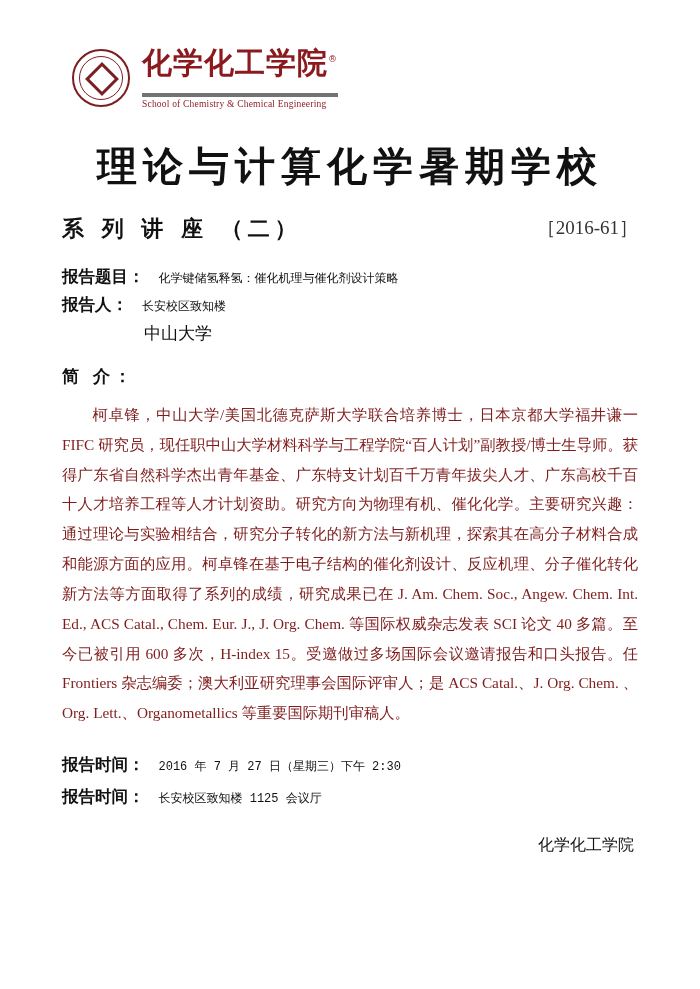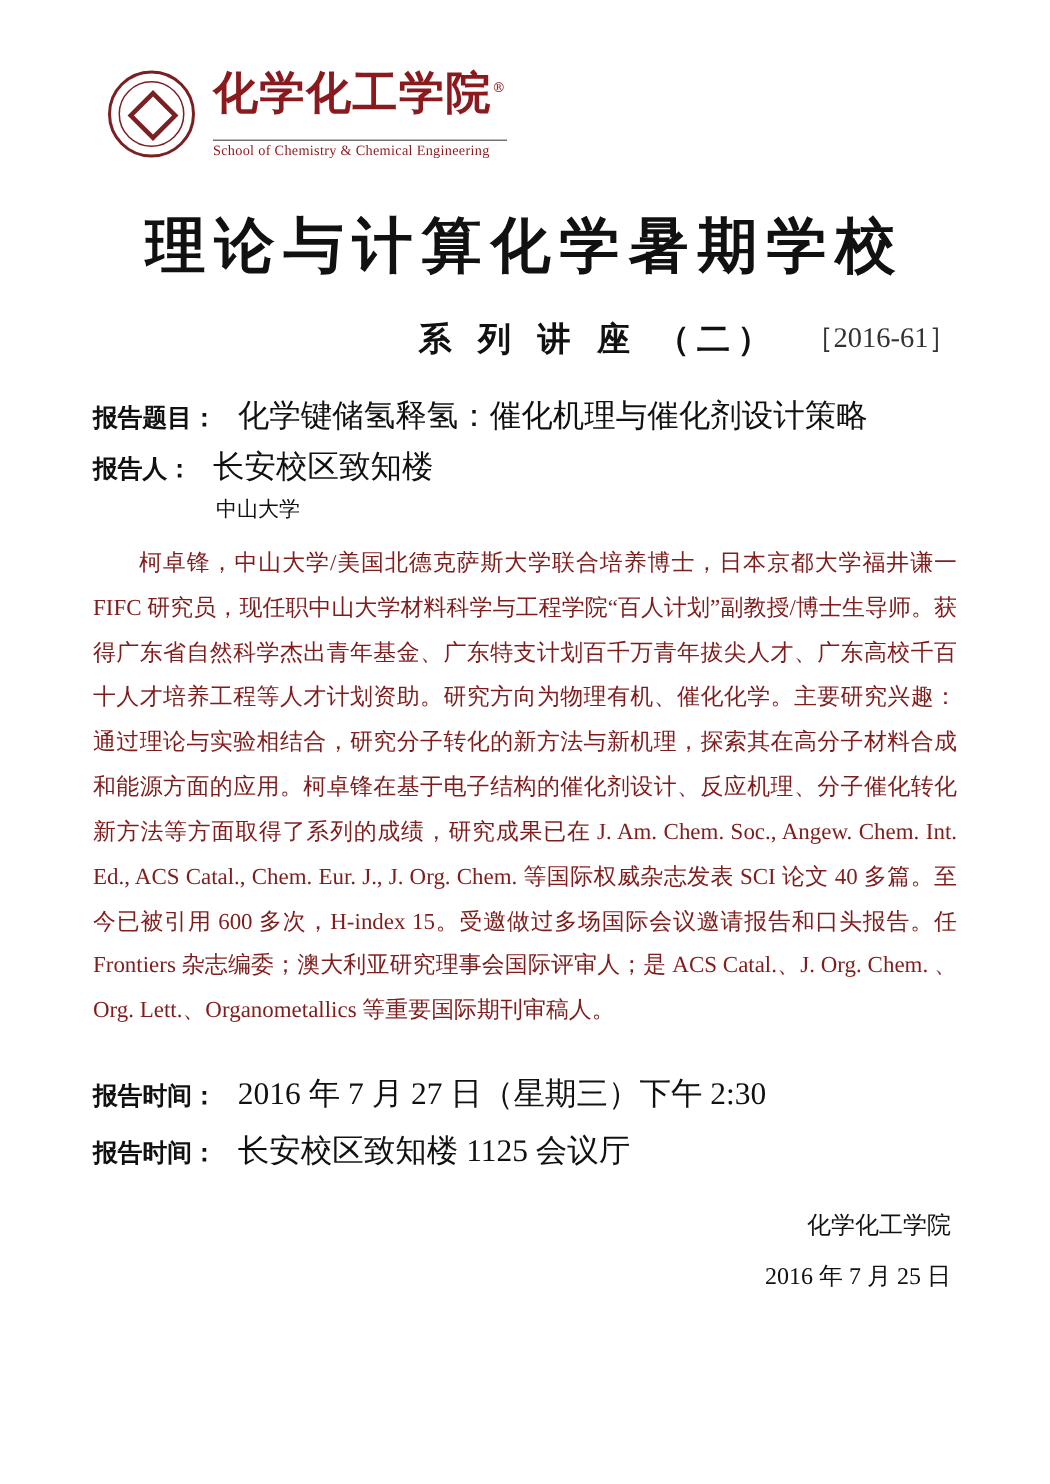--- a/index.html
+++ b/index.html
@@ -72,41 +72,41 @@
     font-size: 9px;
     vertical-align: super;
     font-weight: normal;
   }
   .wordmark-en {
     font-family: "Liberation Serif", serif;
     font-size: 9.5px;
     color: #8a1a1e;
     letter-spacing: 0.2px;
     margin-top: 14px;
-    border-top: 1px solid #737373;
+    border-top: 4px solid #737373;
     padding-top: 2px;
     white-space: nowrap;
   }
 
   
   .doc-title {
     margin-top: 30px;
     text-align: center;
     font-family: "DejaVu Serif", serif;
     font-size: 40px;
     font-weight: bold;
     letter-spacing: 6px;
     color: #111;
   }
   .subtitle-row {
     margin-top: 20px;
     display: flex;
     align-items: baseline;
-    justify-content: flex-end;
-    gap: 18px;
+    justify-content: space-between;
+    gap: 6px;
   }
   .subtitle {
     font-family: "DejaVu Serif", serif;
     font-size: 22px;
     font-weight: bold;
     letter-spacing: 5px;
   }
   .doc-number {
     font-family: "Liberation Serif", serif;
     font-size: 19px;
@@ -125,27 +125,27 @@
     margin-bottom: 6px;
   }
   .field-label {
     font-family: "DejaVu Serif", serif;
     font-size: 16.5px;
     font-weight: bold;
     white-space: nowrap;
     flex: 0 0 auto;
   }
   .field-value {
-    font-family: Liberation Serif, serif;
-    font-size: 21px;
+    font-family: Liberation Mono, monospace;
+    font-size: 12px;
     margin-left: 14px;
   }
   .field-value-indent {
     font-family: Liberation Serif, serif;
-    font-size: 14px;
+    font-size: 17px;
     margin-left: 82px;
     display: block;
     margin-top: 6px;
     margin-bottom: 6px;
   }
 
   .section-label {
     font-family: "DejaVu Serif", serif;
     font-size: 17px;
     font-weight: bold;
@@ -203,32 +203,32 @@
     <div class="field-row">
       <span class="field-label">报告题目：</span>
       <span class="field-value">化学键储氢释氢：催化机理与催化剂设计策略</span>
     </div>
     <div class="field-row">
       <span class="field-label">报告人：</span>
       <span class="field-value">长安校区致知楼</span>
     </div>
     <span class="field-value-indent">中山大学</span>
 
+    <div class="section-label">简 介：</div>
     <div class="body-text">柯卓锋，中山大学/美国北德克萨斯大学联合培养博士，日本京都大学福井谦一 FIFC 研究员，现任职中山大学材料科学与工程学院“百人计划”副教授/博士生导师。获得广东省自然科学杰出青年基金、广东特支计划百千万青年拔尖人才、广东高校千百十人才培养工程等人才计划资助。研究方向为物理有机、催化化学。主要研究兴趣：通过理论与实验相结合，研究分子转化的新方法与新机理，探索其在高分子材料合成和能源方面的应用。柯卓锋在基于电子结构的催化剂设计、反应机理、分子催化转化新方法等方面取得了系列的成绩，研究成果已在 J. Am. Chem. Soc., Angew. Chem. Int. Ed., ACS Catal., Chem. Eur. J., J. Org. Chem. 等国际权威杂志发表 SCI 论文 40 多篇。至今已被引用 600 多次，H-index 15。受邀做过多场国际会议邀请报告和口头报告。任 Frontiers 杂志编委；澳大利亚研究理事会国际评审人；是 ACS Catal.、J. Org. Chem. 、Org. Lett.、Organometallics 等重要国际期刊审稿人。</div>
   </div>
 
   <div class="footer-fields">
     <div class="field-row">
       <span class="field-label">报告时间：</span>
       <span class="field-value">2016 年 7 月 27 日（星期三）下午 2:30</span>
     </div>
     <div class="field-row">
       <span class="field-label">报告时间：</span>
       <span class="field-value">长安校区致知楼 1125 会议厅</span>
     </div>
   </div>
 
   <div class="signoff">
     <div>化学化工学院</div>
-    <div>2016 年 7 月 25 日</div>
   </div>
 
 </div>
 
 </body></html>

